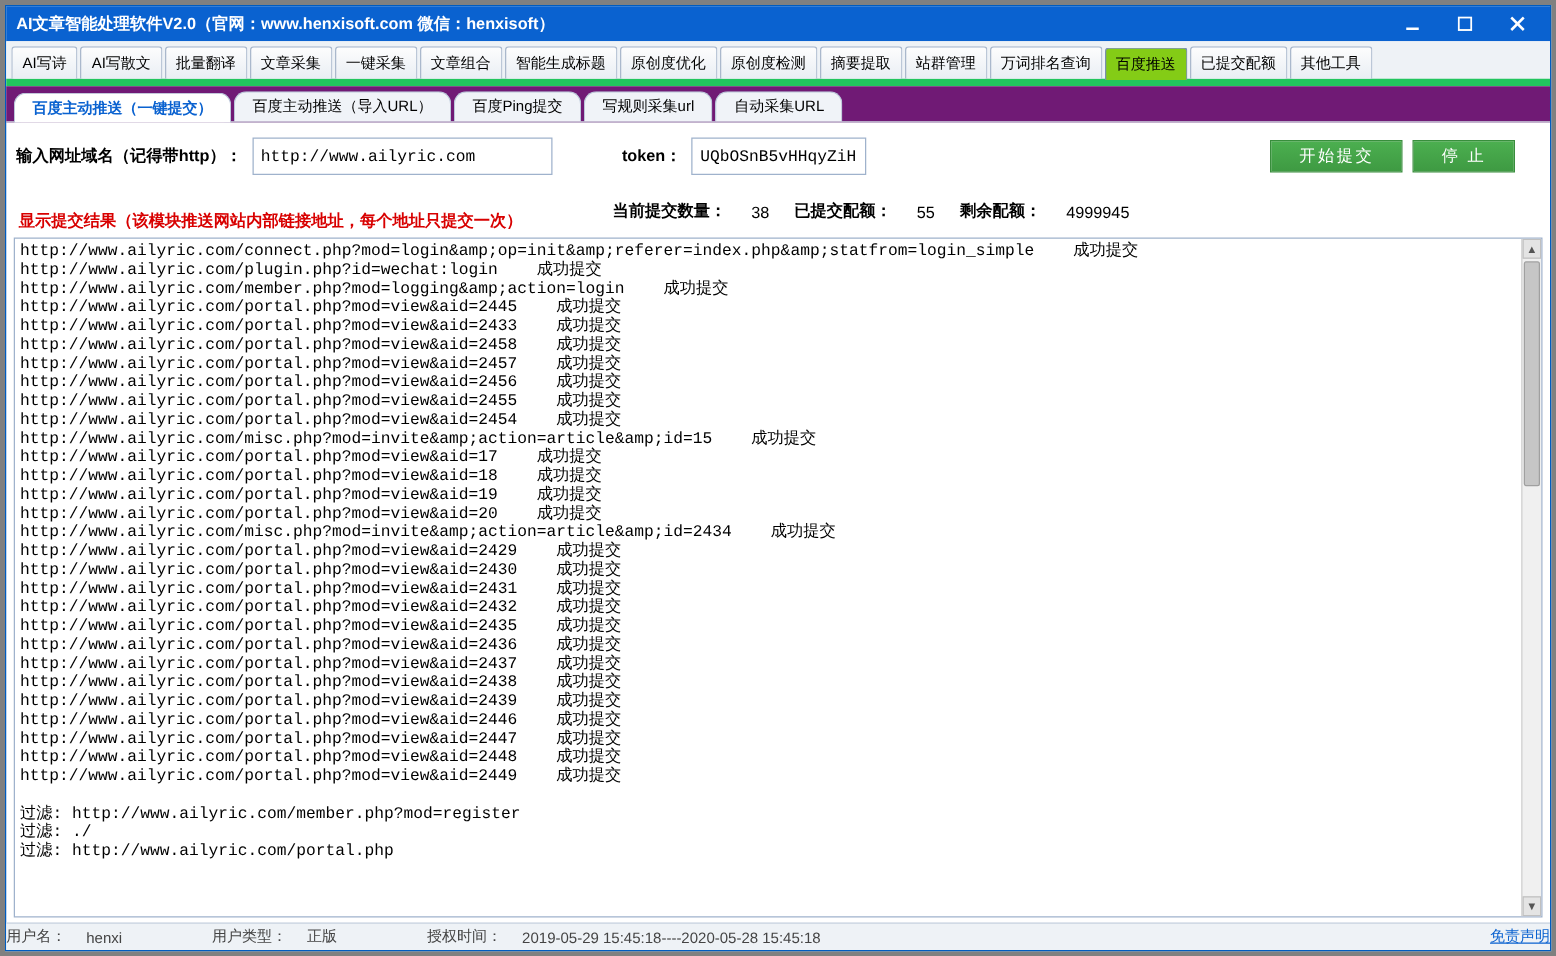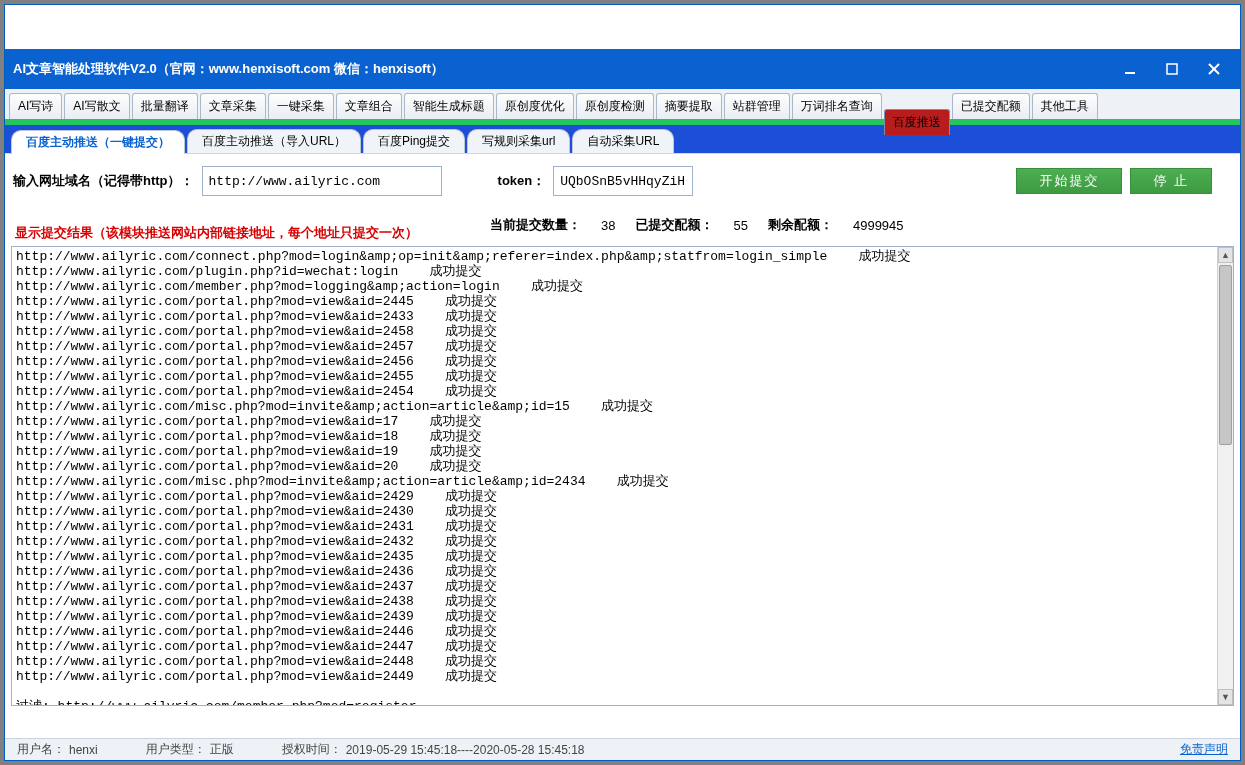--- a/index.html
+++ b/index.html
@@ -16,27 +16,26 @@
     position: absolute;
     top: 4px; left: 4px; right: 4px; bottom: 4px;
     background: #fff;
     border: 1px solid #005cbf;
     display: flex;
     flex-direction: column;
   }
   .titlebar {
     background: #0a62d0;
     color: #fff;
-    height: 40px;
+    height: 28px;
     display: flex;
     align-items: center;
     padding: 0 6px 0 8px;
     font-size: 13px;
     font-weight: bold;
-    margin-top: 44px;
   }
   .titlebar .title { flex: 1; }
   .winbtn {
     width: 40px; height: 20px;
     display: flex; align-items: center; justify-content: center;
     margin-left: 2px;
     cursor: pointer;
   }
   .winbtn svg { display: block; }
   .main-tabs {
@@ -50,28 +49,28 @@
     border: 1px solid #aab8cc;
     background: linear-gradient(#fdfdfd,#e9eef4);
     padding: 4px 8px;
     font-size: 12px;
     border-bottom: none;
     border-radius: 3px 3px 0 0;
     cursor: pointer;
     white-space: nowrap;
   }
   .main-tab.active {
-    background: #b91c1c;
+    background: #84cc16;
     border-color: #7a8fae;
     position: relative;
-    top: 16px;
+    top: 1px;
   }
   .sub-tabs {
     display: flex;
-    background: #1d4ed8;
+    background: #701a75;
     border-bottom: 1px solid #d0d8e2;
     padding: 4px 6px 0 6px;
     gap: 2px;
   }
   .sub-tab {
     border: 1px solid #bcc8da;
     background: #f0f3f8;
     padding: 3px 14px;
     font-size: 12px;
     border-radius: 10px 10px 0 0;
@@ -157,25 +156,24 @@
     color: #555;
   }
   .scroll-track { flex: 1; position: relative; }
   .scroll-thumb { position: absolute; left: 1px; right: 1px; background: #c6c6c6; border: 1px solid #a0a0a0; border-radius: 2px; cursor: pointer; }
   .statusbar {
     height: 22px;
     background: #eef2f6;
     border-top: 1px solid #c8d2e0;
     display: flex;
     align-items: center;
-    padding: 0 12px;
+    padding: 0 0;
     font-size: 12px;
     color: #444;
-    gap: 4px;
-    margin-top: 28px;
+    gap: 16px;
   }
   .statusbar .gap { width: 40px; }
   .statusbar .right { margin-left: auto; color: #0a62d0; text-decoration: underline; cursor: pointer; }
 </style>
 </head>
 <body>
 
 <div class="window">
 
   <div class="titlebar">

